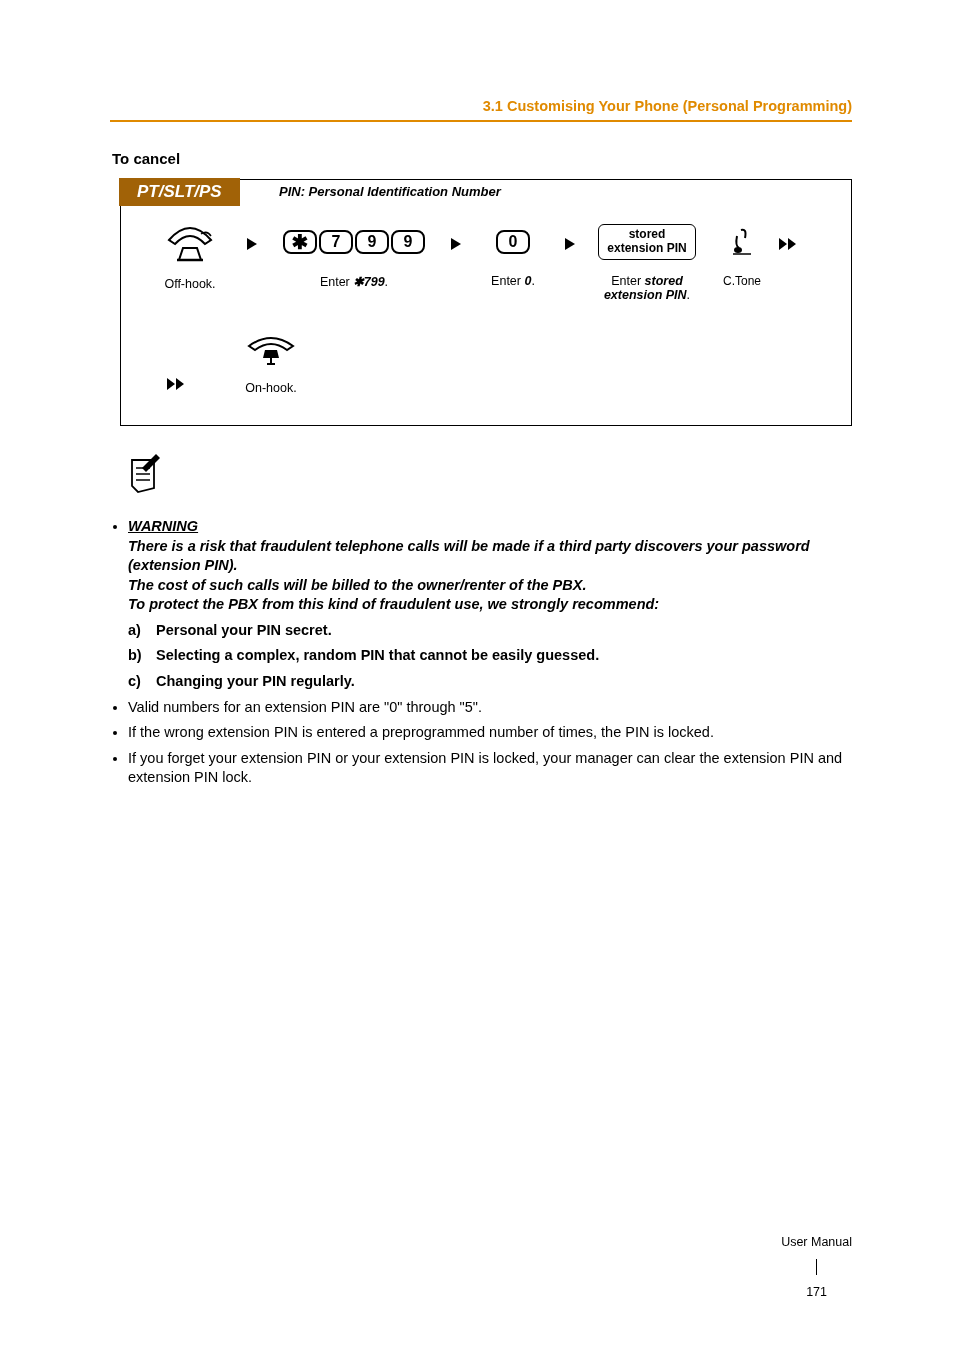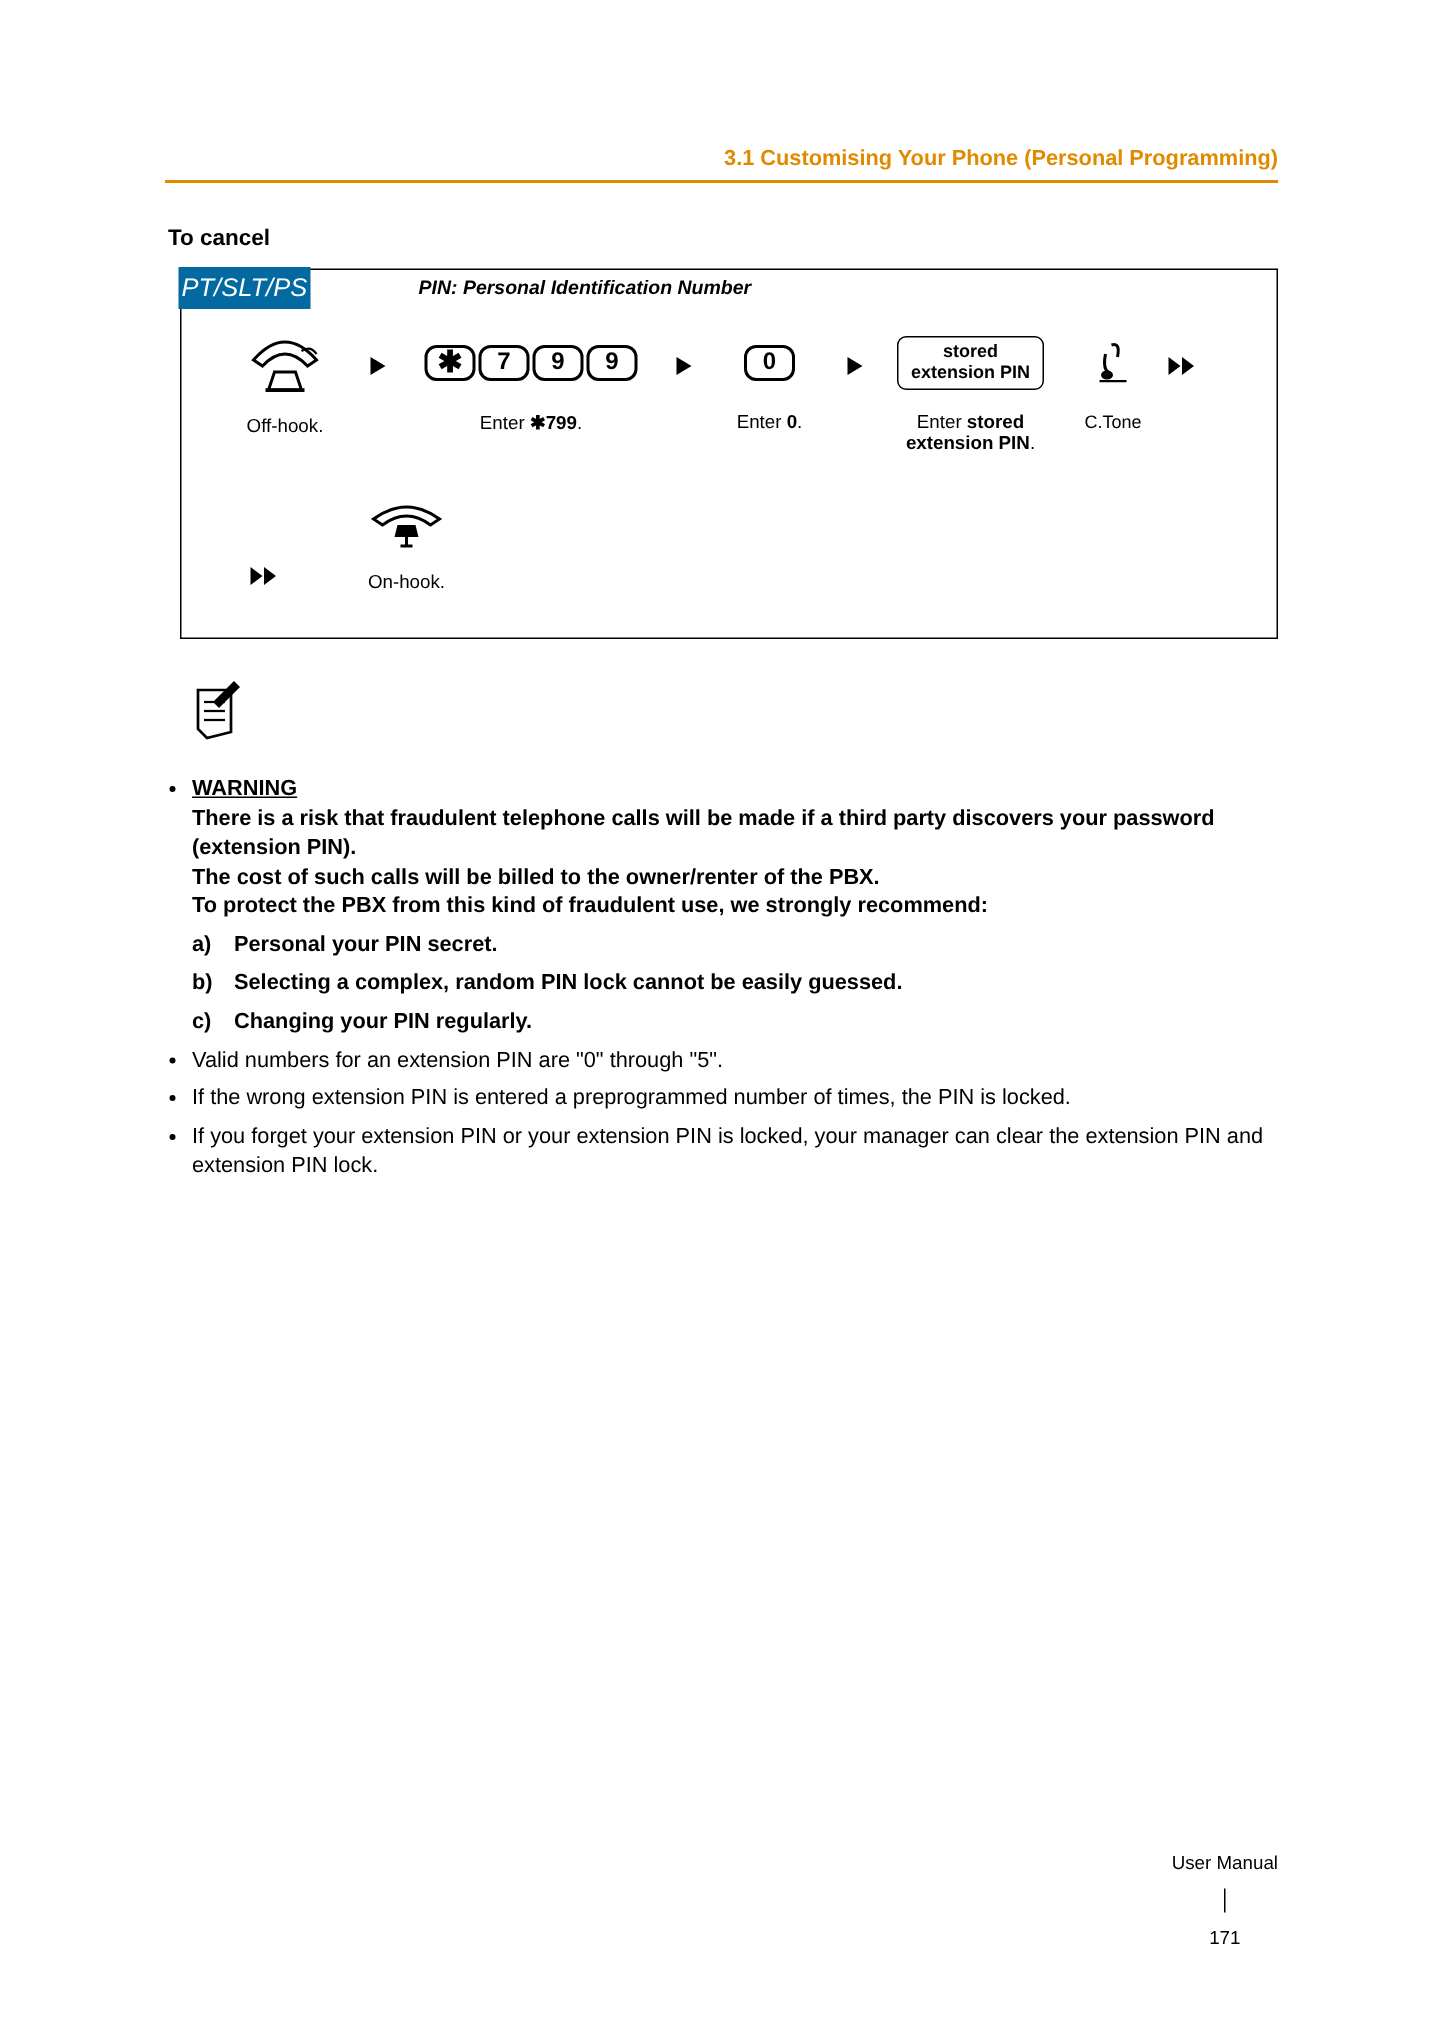--- a/index.html
+++ b/index.html
@@ -32,25 +32,25 @@
     font-size: 15px;
     margin-bottom: 12px;
     padding-left: 2px;
   }
   .panel {
     border: 1px solid #000;
     margin-left: 10px;
     position: relative;
   }
   .panel-head {
-    background: #0369a1;
+    background: #a16207;
     color: #fff;
     display: inline-block;
-    padding: 4px 2px;
-    font-weight: normal;
+    padding: 4px 18px;
+    font-weight: bold;
     font-style: italic;
     font-size: 17px;
     position: absolute;
     top: -2px;
     left: -2px;
   }
   .panel-note {
     font-style: italic;
     font-weight: bold;
     font-size: 13px;
@@ -91,21 +91,21 @@
     min-width: 34px;
     height: 24px;
     display: flex;
     align-items: center;
     justify-content: center;
     font-weight: bold;
     font-size: 16px;
   }
   .key.star { font-size:20px; line-height:1; }
   .keylabel { margin-top: 10px; }
-  .bold { font-weight: bold; }
+  .bold { font-weight: bold; font-style: italic; }
   .pinbox {
     border: 1.5px solid #000;
     border-radius: 6px;
     padding: 3px 8px 4px 8px;
     font-size: 12px;
     font-weight: bold;
     line-height: 1.15;
     text-align: center;
   }
   .row2 {
@@ -287,21 +287,21 @@
           <span class="bold">There is a risk that fraudulent telephone calls will be made if a third party discovers your password (extension PIN).</span><br>
           <span class="bold">The cost of such calls will be billed to the owner/renter of the PBX.</span><br>
           <span class="bold">To protect the PBX from this kind of fraudulent use, we strongly recommend:</span>
           <ol class="letters">
             <li>
                 <span class="ltr">a)</span>
                 <span>Personal your PIN secret.</span>
               </li>
             <li>
                 <span class="ltr">b)</span>
-                <span>Selecting a complex, random PIN lock cannot be easily guessed.</span>
+                <span>Selecting a complex, random PIN that cannot be easily guessed.</span>
               </li>
             <li>
                 <span class="ltr">c)</span>
                 <span>Changing your PIN regularly.</span>
               </li>
           </ol>
         </li>
         <li>Valid numbers for an extension PIN are "0" through "5".</li>
         <li>If the wrong extension PIN is entered a preprogrammed number of times, the PIN is locked.</li>
         <li>If you forget your extension PIN or your extension PIN is locked, your manager can clear the extension PIN and extension PIN lock.</li>

